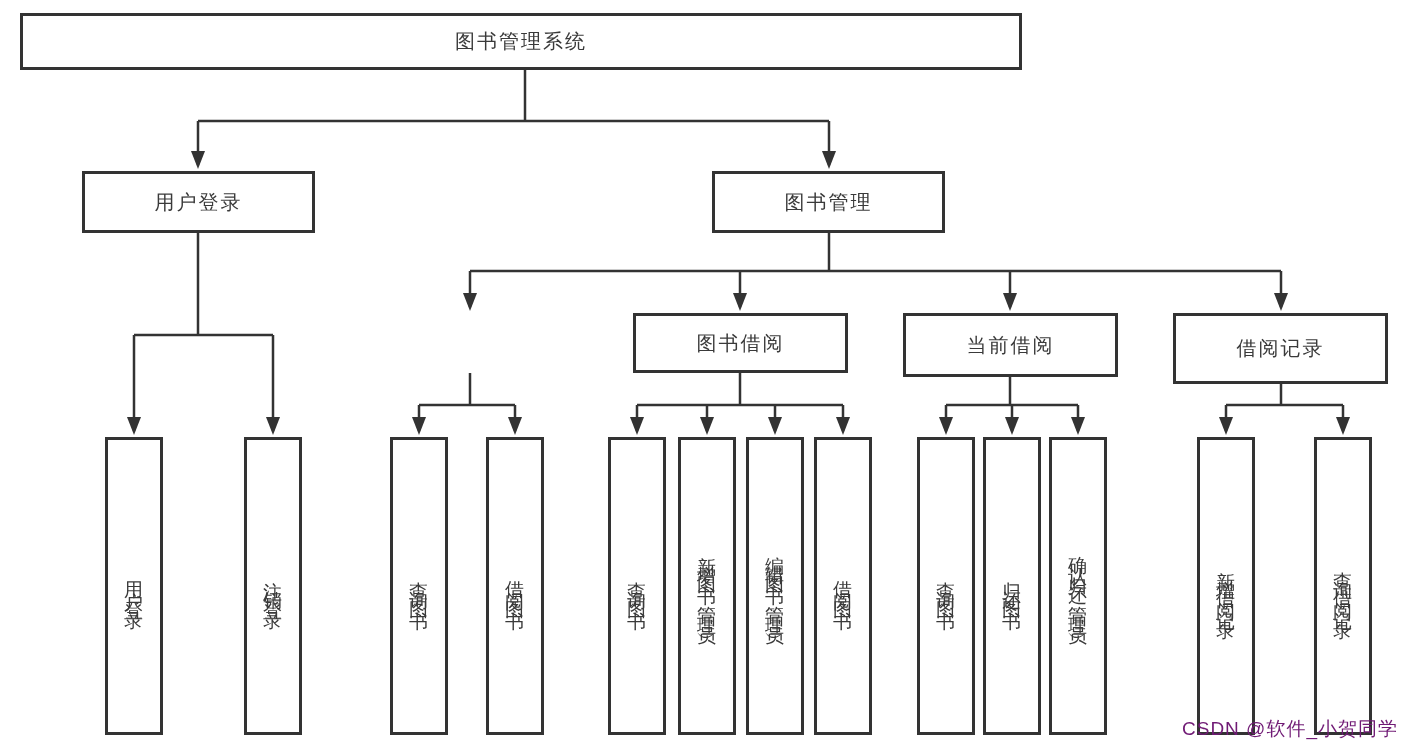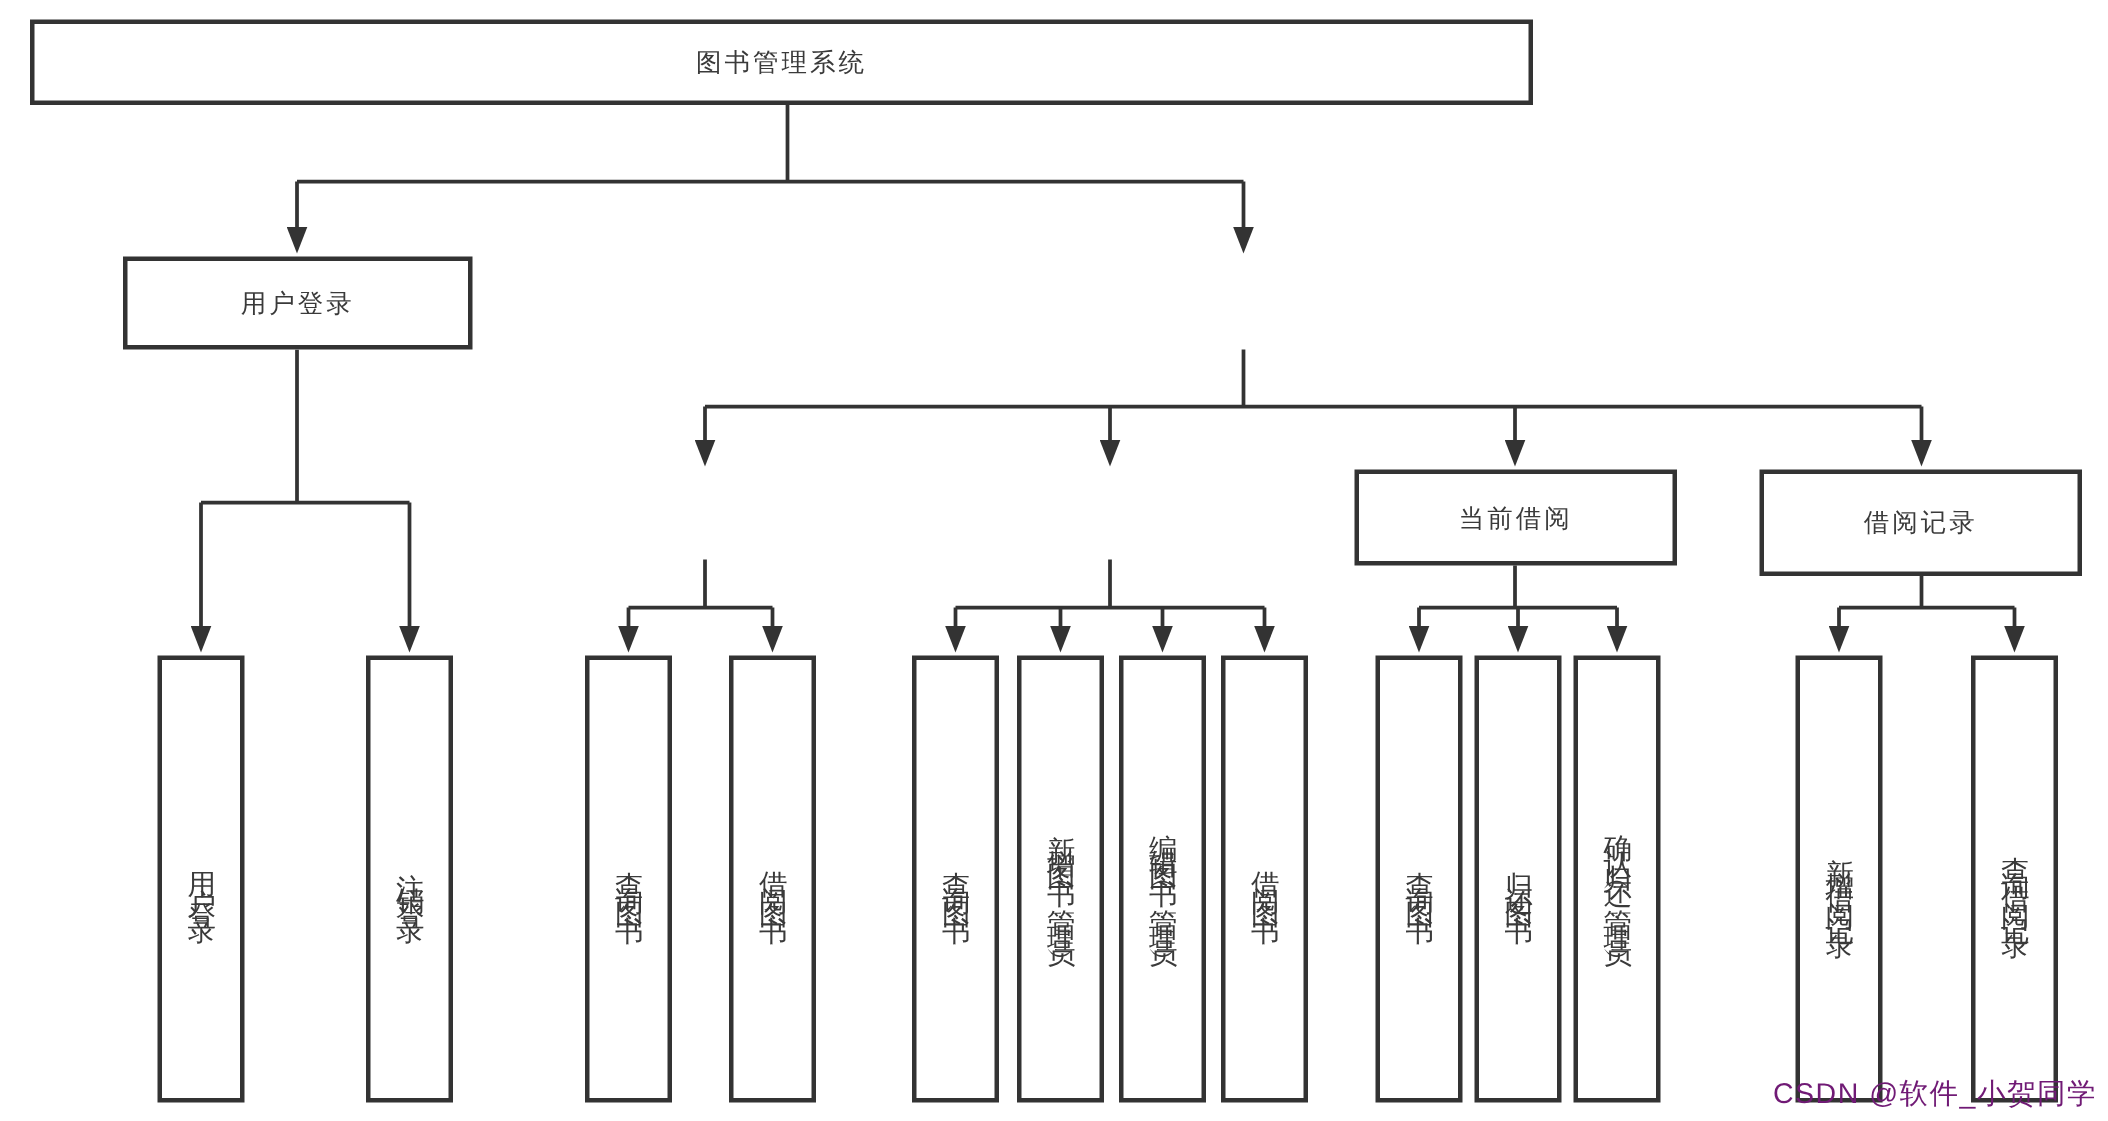--- a/index.html
+++ b/index.html
@@ -5,21 +5,21 @@
   html,body { margin:0; padding:0; background:#ffffff; }
   .stage {
     position:relative; width:1405px; height:747px; background:#ffffff;
     font-family:"Liberation Sans", sans-serif; overflow:hidden;
   }
   .wires { position:absolute; left:0; top:0; z-index:1; }
   .node {
     position:absolute; box-sizing:border-box; background:#ffffff;
     border:3px solid #333333; color:#3a3a3a; z-index:2;
     display:flex; align-items:center; justify-content:center;
-    font-size:17px; letter-spacing:2px; white-space:nowrap;
+    font-size:20px; letter-spacing:2px; white-space:nowrap;
   }
   .vnode {
     writing-mode:vertical-rl; text-orientation:mixed;
     font-size:19px; letter-spacing:10px; white-space:normal;
     line-height:1;
   }
   .watermark {
     position:absolute; left:1182px; top:716px; z-index:5;
     font-size:19px; color:#701a75; letter-spacing:1px; white-space:nowrap;
   }
@@ -70,21 +70,23 @@
       <line x1="1012" y1="405" x2="1012" y2="431"></line>
       <line x1="1078" y1="405" x2="1078" y2="431"></line>
       <line x1="1226" y1="405" x2="1226" y2="431"></line>
       <line x1="1343" y1="405" x2="1343" y2="431"></line>
     </g>
   </svg>
 
   <div class="node" style="left:20px;top:13px;width:1002px;height:57px">图书管理系统</div>
 
   <div class="node" style="left:82px;top:171px;width:233px;height:62px">用户登录</div>
+  <div class="node" style="left:712px;top:171px;width:233px;height:62px">图书管理</div>
 
+  <div class="node" style="left:633px;top:313px;width:215px;height:60px">图书借阅</div>
   <div class="node" style="left:903px;top:313px;width:215px;height:64px">当前借阅</div>
   <div class="node" style="left:1173px;top:313px;width:215px;height:71px">借阅记录</div>
 
   <div class="node vnode" style="left:105px;top:437px;width:58px;height:298px">用户登录</div>
   <div class="node vnode" style="left:244px;top:437px;width:58px;height:298px">注销登录</div>
 
   <div class="node vnode" style="left:390px;top:437px;width:58px;height:298px">查询图书</div>
   <div class="node vnode" style="left:486px;top:437px;width:58px;height:298px">借阅图书</div>
 
   <div class="node vnode" style="left:608px;top:437px;width:58px;height:298px">查询图书</div>

